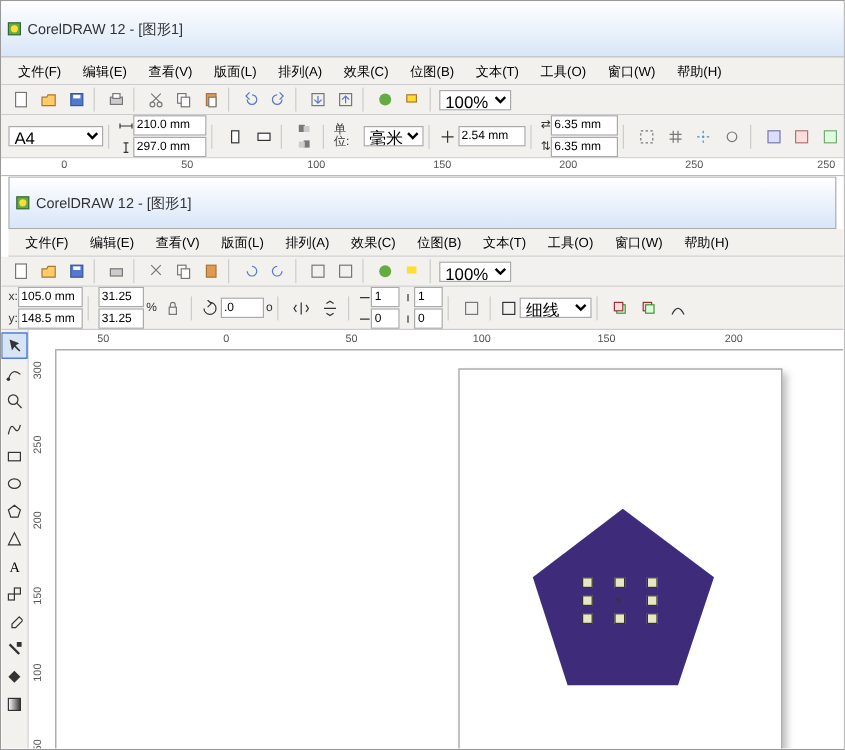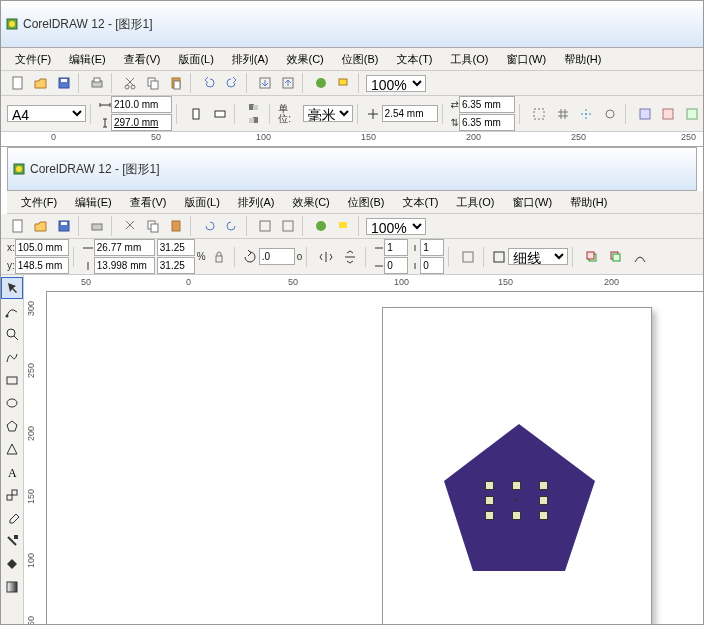--- a/index.html
+++ b/index.html
@@ -151,21 +151,21 @@
       <div style="display:flex;align-items:center">
           <svg width="12" height="10">
             <path d="M1 5h10M1 3v4M11 3v4" stroke="#333" fill="none"></path>
           </svg>
           <input class="xyval" style="width: 55px;" value="210.0 mm">
         </div>
       <div style="display:flex;align-items:center">
           <svg width="12" height="10">
             <path d="M6 1v8M4 1h4M4 9h4" stroke="#333" fill="none"></path>
           </svg>
-          <input class="xyval" style="width: 55px; text-decoration: underline;" value="297.0 mm">
+          <input class="xyval" style="width: 55px;" value="297.0 mm">
         </div>
     </div>
     <div class="tb-sep"></div>
     <div class="tb-btn">
         <svg width="14" height="14">
           <rect x="4" y="2" width="6" height="10" fill="#fff" stroke="#333"></rect>
         </svg>
       </div>
     <div class="tb-btn">
         <svg width="14" height="14">
@@ -363,34 +363,20 @@
               <span class="xylabel">x:</span>
               <input class="xyval" value="105.0 mm" style="">
             </div>
           <div style="display:flex;align-items:center">
               <span class="xylabel">y:</span>
               <input class="xyval" value="148.5 mm" style="">
             </div>
         </div>
         <div class="tb-sep"></div>
         <div class="stack">
-          <div style="display:flex;align-items:center">
-              <svg width="12" height="10">
-                <path d="M1 5h10" stroke="#333"></path>
-              </svg>
-              <input class="xyval" style="width: 55px;" value="26.77 mm">
-            </div>
-          <div style="display:flex;align-items:center">
-              <svg width="12" height="10">
-                <path d="M6 1v8" stroke="#333"></path>
-              </svg>
-              <input class="xyval" style="width: 55px;" value="13.998 mm">
-            </div>
-        </div>
-        <div class="stack">
           <input class="xyval" style="width: 32px;" value="31.25">
           <input class="xyval" style="width: 32px;" value="31.25">
         </div>
         <span class="xylabel">%</span>
         <div class="tb-btn">
             <svg width="14" height="14">
               <rect x="4" y="6" width="6" height="6" fill="none" stroke="#777"></rect>
               <path d="M5 6V4a2 2 0 0 1 4 0v2" fill="none" stroke="#777"></path>
             </svg>
           </div>

